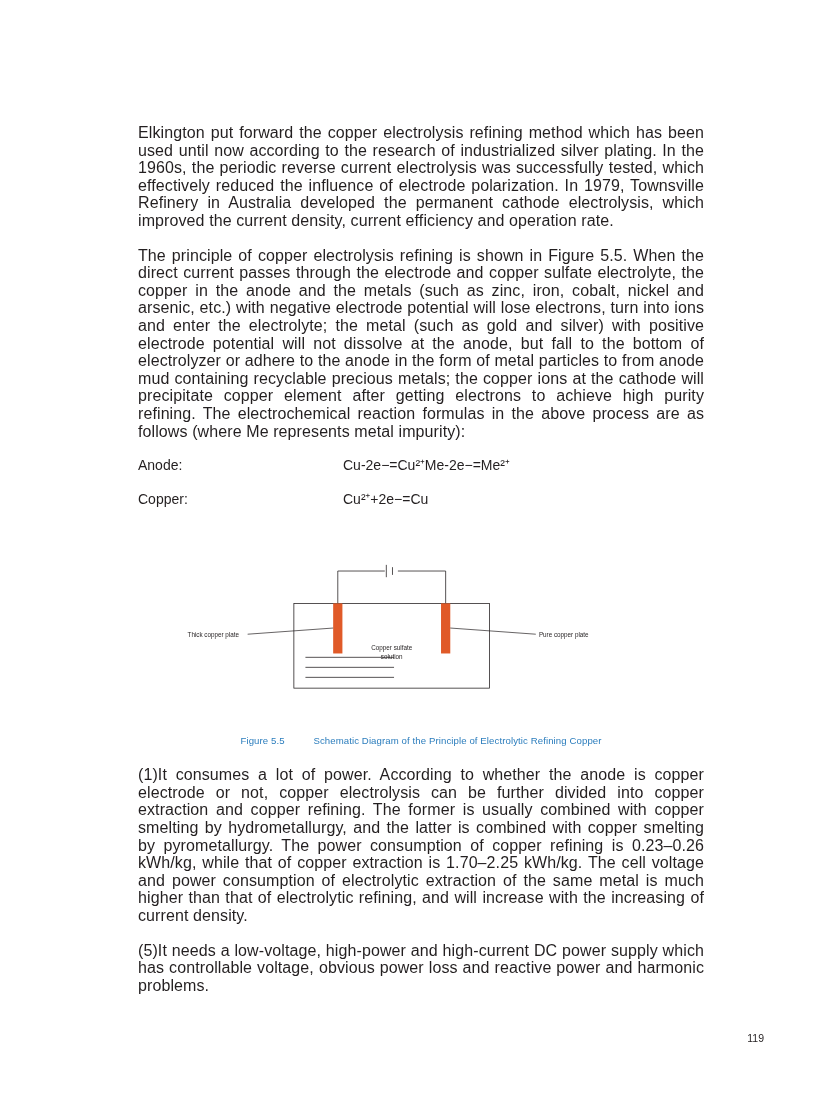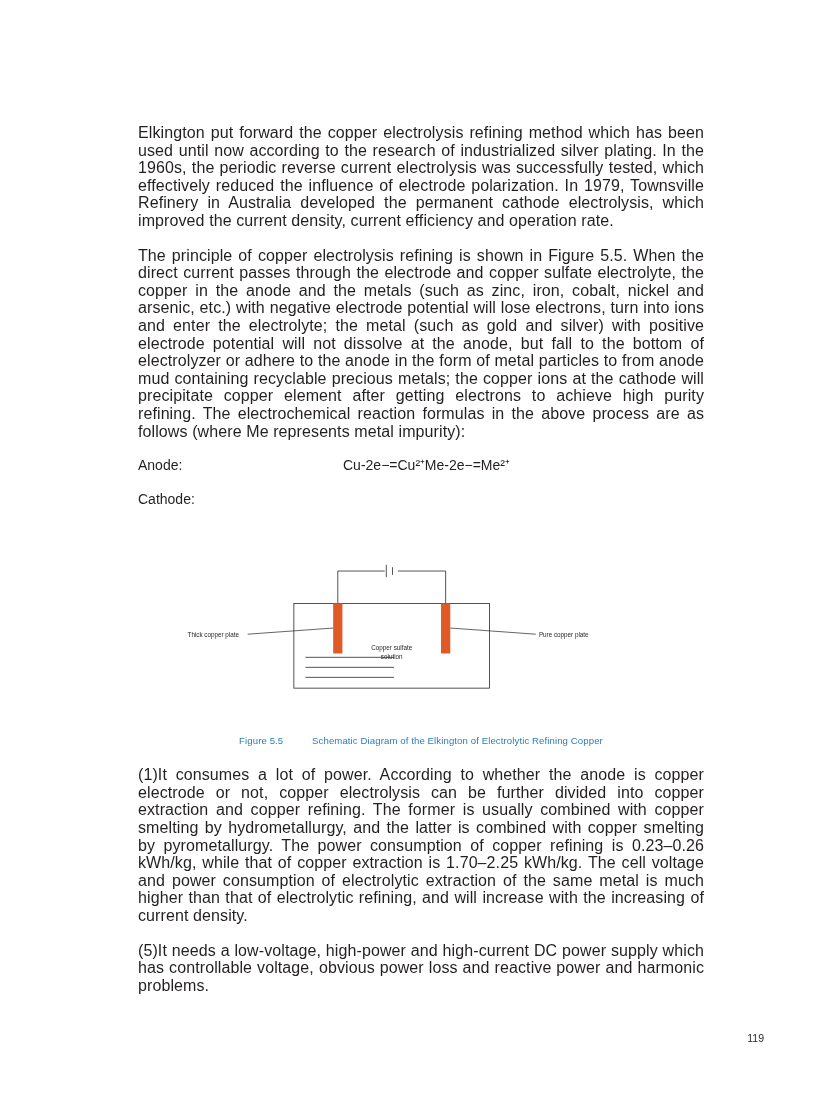--- a/index.html
+++ b/index.html
@@ -98,21 +98,22 @@
     <p class="body">Elkington put forward the copper electrolysis refining method which has been used until now according to the research of industrialized silver plating. In the 1960s, the periodic reverse current electrolysis was successfully tested, which effectively reduced the influence of electrode polarization. In 1979, Townsville Refinery in Australia developed the permanent cathode electrolysis, which improved the current density, current efficiency and operation rate.</p>
 
     <p class="body">The principle of copper electrolysis refining is shown in Figure 5.5. When the direct current passes through the electrode and copper sulfate electrolyte, the copper in the anode and the metals (such as zinc, iron, cobalt, nickel and arsenic, etc.) with negative electrode potential will lose electrons, turn into ions and enter the electrolyte; the metal (such as gold and silver) with positive electrode potential will not dissolve at the anode, but fall to the bottom of electrolyzer or adhere to the anode in the form of metal particles to from anode mud containing recyclable precious metals; the copper ions at the cathode will precipitate copper element after getting electrons to achieve high purity refining. The electrochemical reaction formulas in the above process are as follows (where Me represents metal impurity):</p>
 
     <div class="eq-row">
       <div class="eq-label">Anode:</div>
       <div class="eq-body">Cu-2e−=Cu²⁺Me-2e−=Me²⁺</div>
     </div>
 
     <div class="eq-row">
-      <div class="eq-label">Cathode:</div>
+      <div class="eq-label">Copper:</div>
+      <div class="eq-body">Cu²⁺+2e−=Cu</div>
     </div>
 
     <div class="figure-wrap">
       <div class="figure-box">
         <svg class="fig-svg" width="470" height="205" viewBox="-140 20 610 180">
 
           <g stroke="#231f20" stroke-width="1" fill="none">
             <line x1="57" y1="38" x2="118" y2="38"></line>
             <line x1="135" y1="38" x2="197" y2="38"></line>
             <line x1="57" y1="38" x2="57" y2="80"></line>
@@ -142,21 +143,21 @@
           <text class="svg-label" x="-138" y="123">Thick copper plate</text>
           <text class="svg-label" x="318" y="123">Pure copper plate</text>
           <text class="svg-label-c" x="127" y="140">Copper sulfate</text>
           <text class="svg-label-c" x="127" y="152">solution</text>
         </svg>
       </div>
     </div>
 
     <div class="fig-caption">
       <span class="cap-num">Figure 5.5</span>
-      <span>Schematic Diagram of the Elkington of Electrolytic Refining Copper</span>
+      <span>Schematic Diagram of the Principle of Electrolytic Refining Copper</span>
     </div>
 
     <p class="body">(1)It consumes a lot of power. According to whether the anode is copper electrode or not, copper electrolysis can be further divided into copper extraction and copper refining. The former is usually combined with copper smelting by hydrometallurgy, and the latter is combined with copper smelting by pyrometallurgy. The power consumption of copper refining is 0.23–0.26 kWh/kg, while that of copper extraction is 1.70–2.25 kWh/kg. The cell voltage and power consumption of electrolytic extraction of the same metal is much higher than that of electrolytic refining, and will increase with the increasing of current density.</p>
     <p class="body">(5)It needs a low-voltage, high-power and high-current DC power supply which has controllable voltage, obvious power loss and reactive power and harmonic problems.</p>
 
   </div>
 
   <div class="page-number">119</div>
 </div>
 

